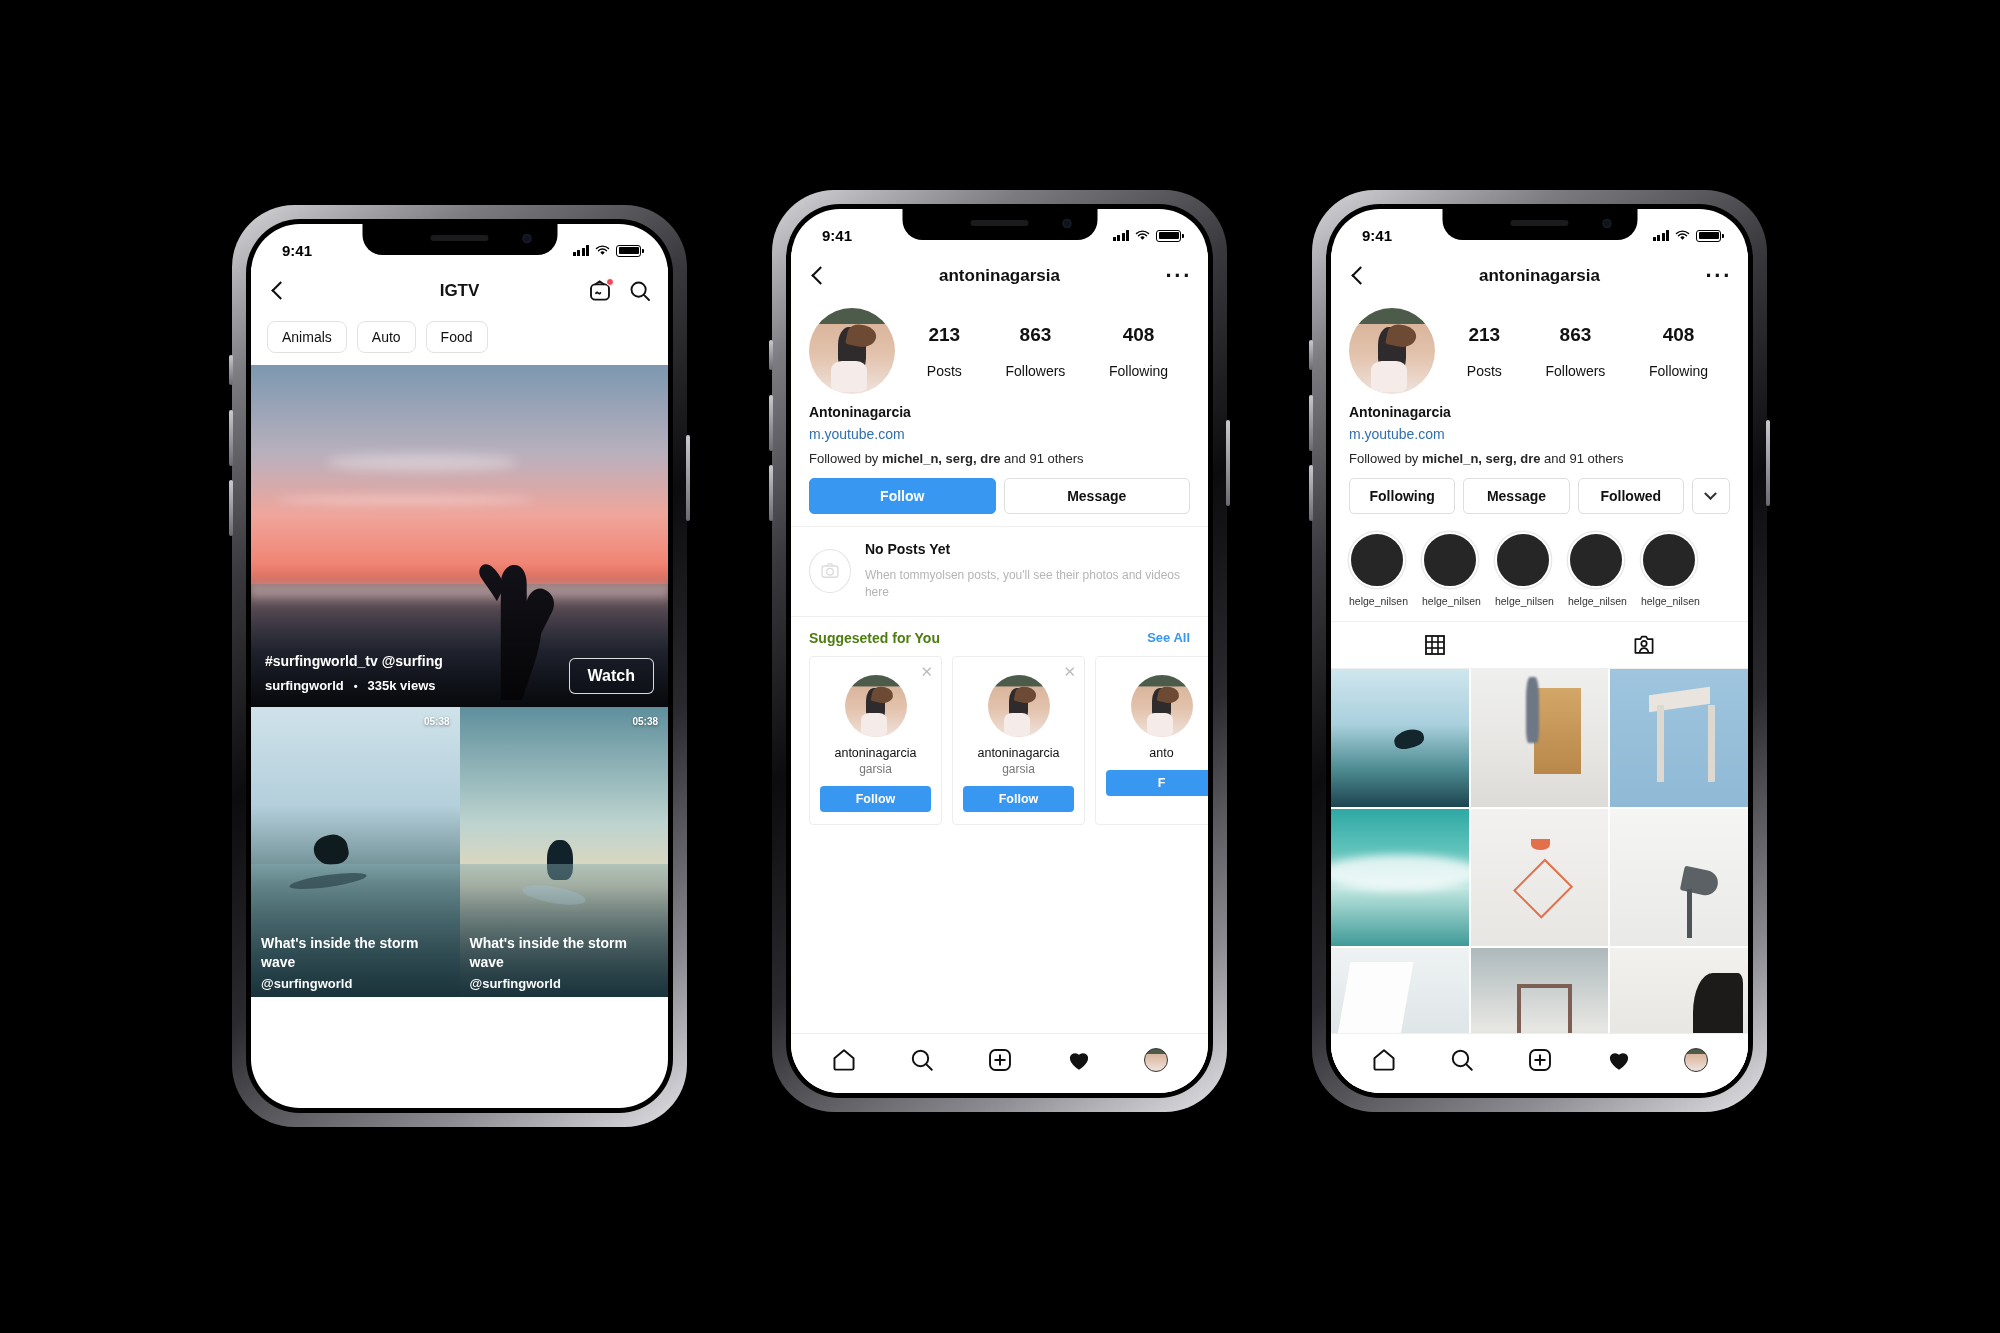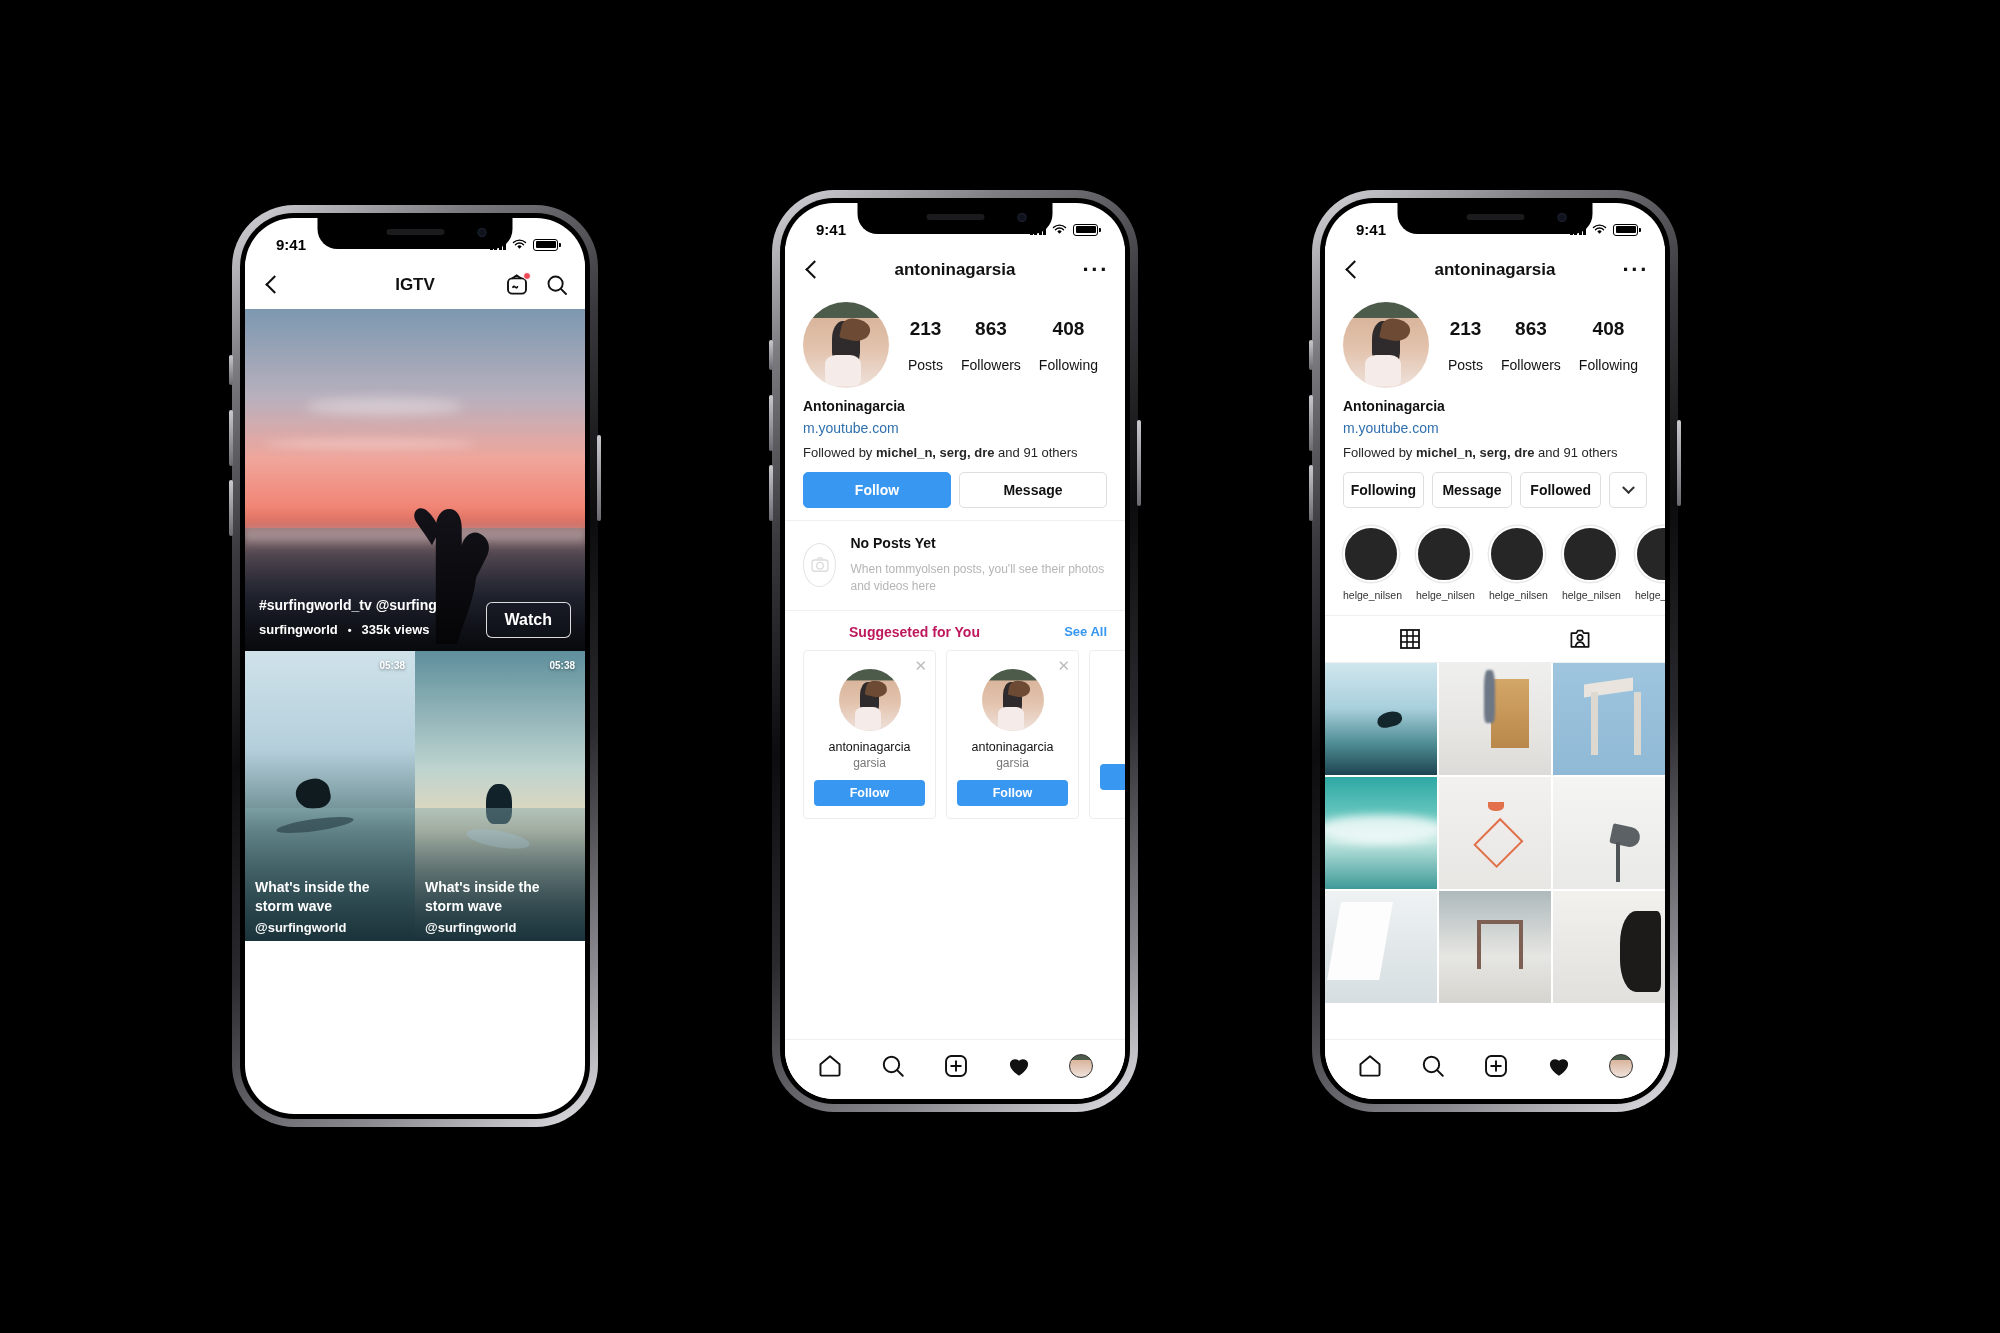--- a/index.html
+++ b/index.html
@@ -11,24 +11,24 @@
   }
   .stage {
     position: relative;
     width: 2000px; height: 1333px;
     background: #000;
   }
 
   
   .phone {
     position: absolute;
-    width: 366px; height: 922px;
+    width: 455px; height: 922px;
     border-radius: 62px;
     background: linear-gradient(145deg,#d8d8dc 0%,#7b7b80 14%,#3a3a3e 30%,#0c0c0e 48%,#2a2a2e 66%,#8a8a90 86%,#e2e2e6 100%);
-    padding: 8px;
+    padding: 14px;
     box-shadow: 0 0 0 1px #000, 0 22px 60px rgba(0,0,0,0.9);
   }
   .phone-inner {
     position: relative;
     width: 100%; height: 100%;
     background: #000;
     border-radius: 54px;
     padding: 5px;
   }
   .screen {
@@ -256,21 +256,21 @@
     width: 44px; height: 44px; border-radius:50%;
     border: 1.5px solid #e3e3e3; display:flex; align-items:center; justify-content:center;
   }
   .cam-circle svg { width: 20px; height: 20px; }
   .noposts .tt { font-size: 14px; font-weight: bold; color:#111; }
   .noposts .ss { font-size: 12px; color:#b5b5b5; line-height: 1.45; margin-top: 10px; }
   .sugg-head {
     display:flex; align-items:center; justify-content:space-between;
     padding: 13px 18px 10px;
   }
-  .sugg-head .h { font-size: 14px; font-weight: bold; color:#be185d;margin-left:46px; }
+  .sugg-head .h { font-size: 14px; font-weight: bold; color:#4d7c0f; }
   .sugg-head .a { font-size: 13px; color:#3897f0; font-weight: bold; }
   .sugg-row { display:flex; gap: 10px; padding: 0 18px 16px; }
   .card {
     position: relative; flex: 0 0 133px;
     border: 1px solid #ededed; border-radius: 4px;
     padding: 16px 10px 12px; text-align:center; background:#fff;
   }
   .card .x {
     position:absolute; top: 6px; right: 8px; font-size: 15px; color:#bdbdbd;
   }
@@ -412,20 +412,25 @@
             </div>
             <div class="icon-btn">
               <svg width="24" height="24" viewBox="0 0 24 24">
                   <circle cx="10.6" cy="10.6" r="7.1" fill="none" stroke="#111" stroke-width="1.9"></circle>
                   <line x1="15.9" y1="15.9" x2="21" y2="21" stroke="#111" stroke-width="1.9" stroke-linecap="round"></line>
                 </svg>
             </div>
           </div>
         </div>
 
+        <div class="pills">
+          <div class="pill">Animals</div>
+          <div class="pill">Auto</div>
+          <div class="pill">Food</div>
+        </div>
 
         <div class="hero">
           <div class="cloudA"></div>
           <div class="cloudB"></div>
           <div class="sea"></div>
           <div class="foam"></div>
           <div class="hand">
             <svg viewBox="0 0 100 200" preserveAspectRatio="none">
               <path d="M30 200 L30 78 C30 66 36 58 44 58 C52 58 57 66 57 78 L57 96
                        C60 86 68 80 76 84 C86 89 88 100 82 110 L72 130

